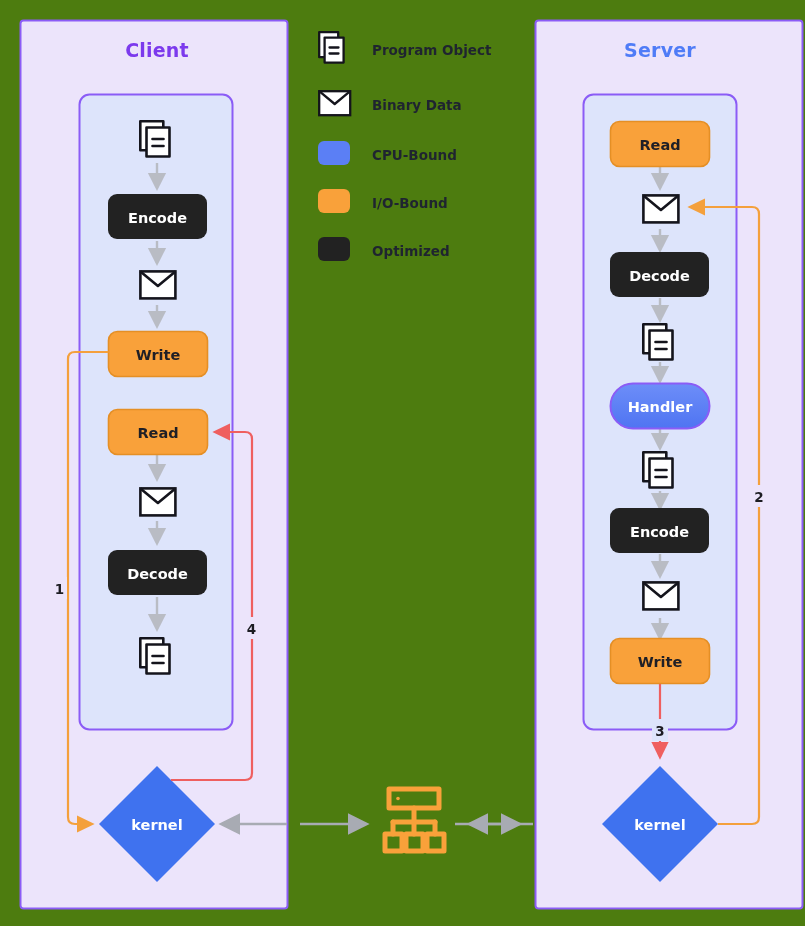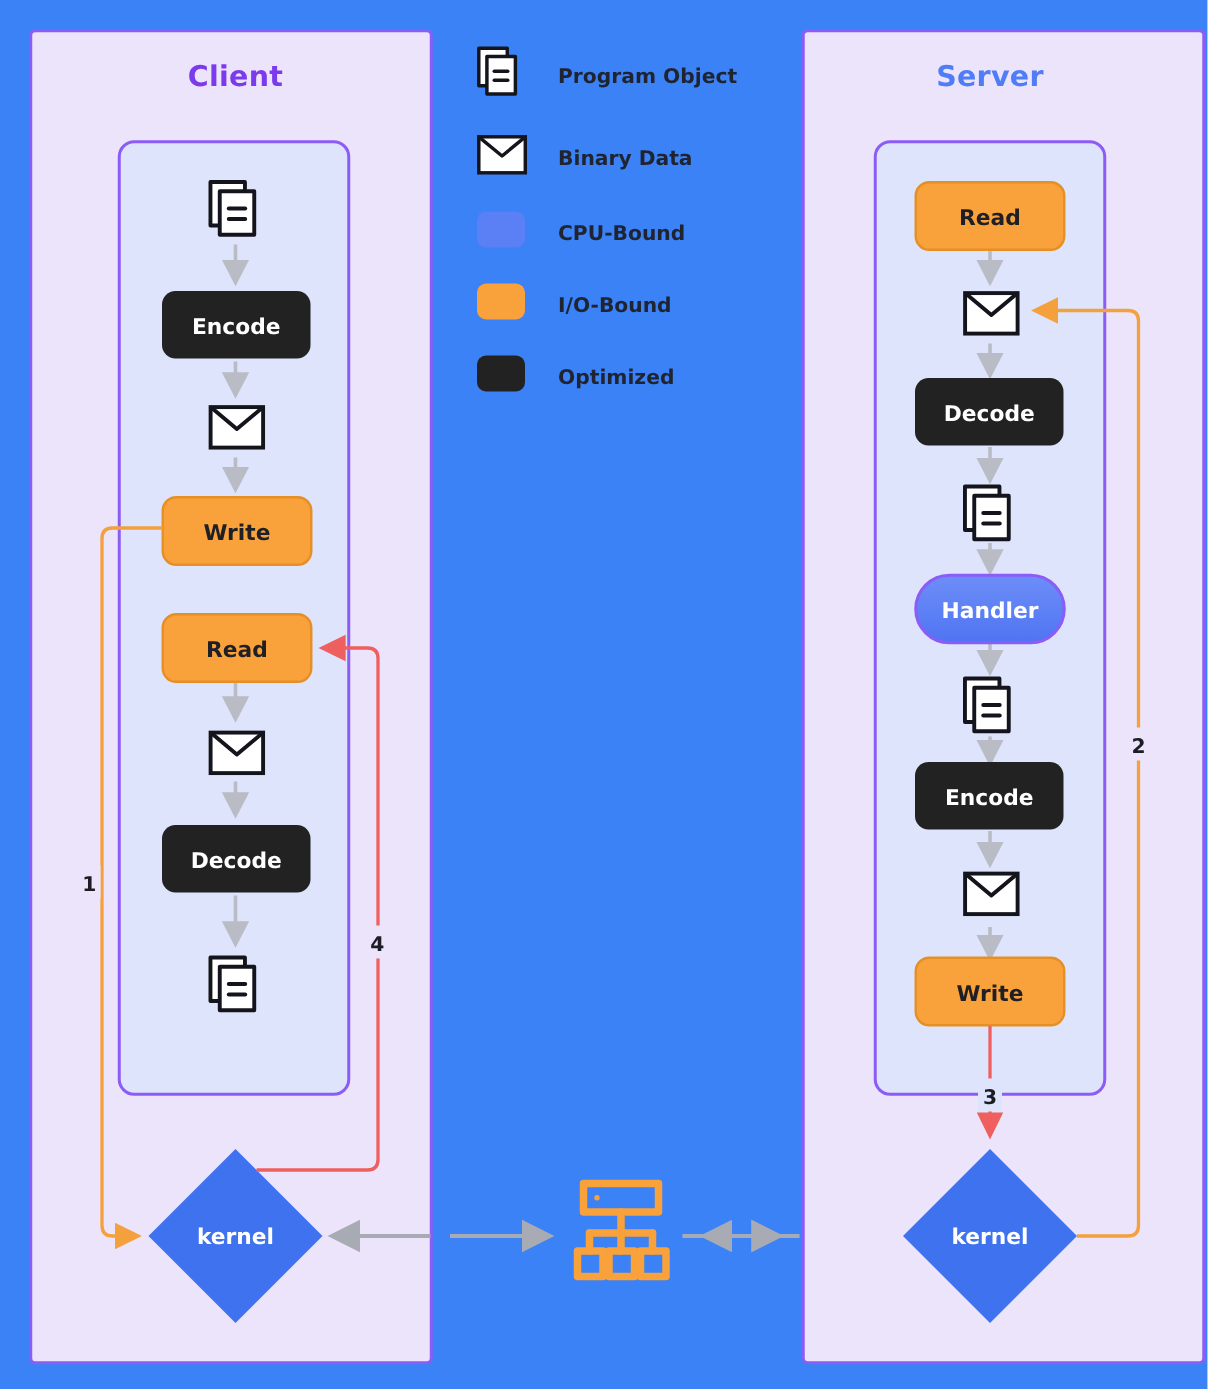--- a/index.html
+++ b/index.html
@@ -1,20 +1,20 @@
 <!DOCTYPE html>
 <html><head>
 <meta charset="utf-8">
 <style>
   html,body{margin:0;padding:0;background:#ffffff;}
   body{
     width:805px;height:926px;overflow:hidden;
     font-family:"DejaVu Sans","Liberation Sans",sans-serif;
   }
-  #stage{position:relative;width:805px;height:926px;background:#3b82f6;text-align:center;}
+  #stage{position:relative;width:805px;height:926px;background:#4d7c0f;text-align:center;}
   svg#canvas{position:absolute;left:0;top:0;width:805px;height:926px;}
 
   .grp-title{
     font-size:19px;font-weight:700;letter-spacing:.2px;
   }
   .node-label{font-size:14.5px;font-weight:700;}
   .legend-label{font-size:13.5px;font-weight:700;fill:#1f2430;}
   .edge-num{font-size:13.5px;font-weight:700;fill:#1c1c22;}
   .kernel-label{font-size:14.5px;font-weight:700;fill:#ffffff;}
 </style>

